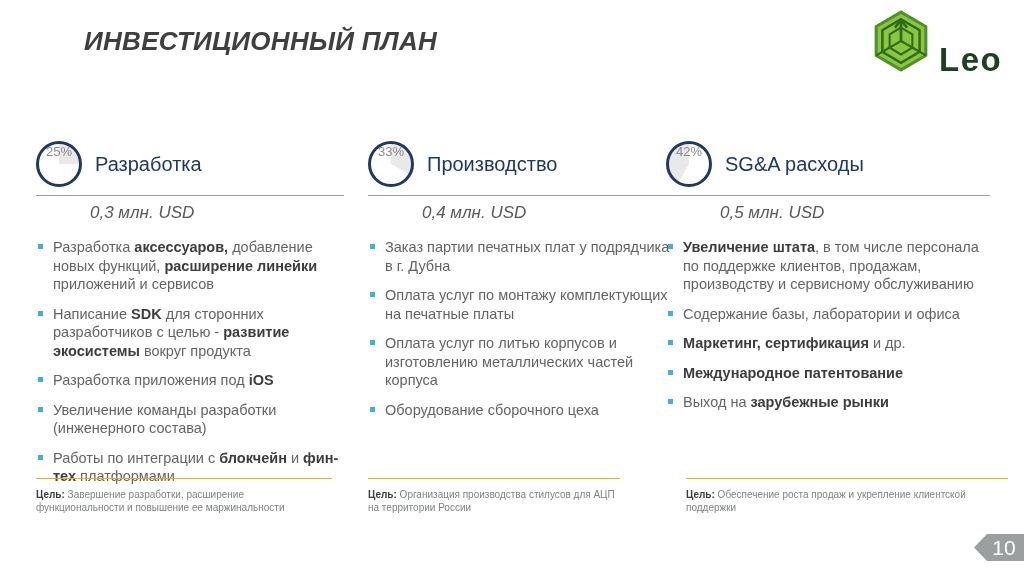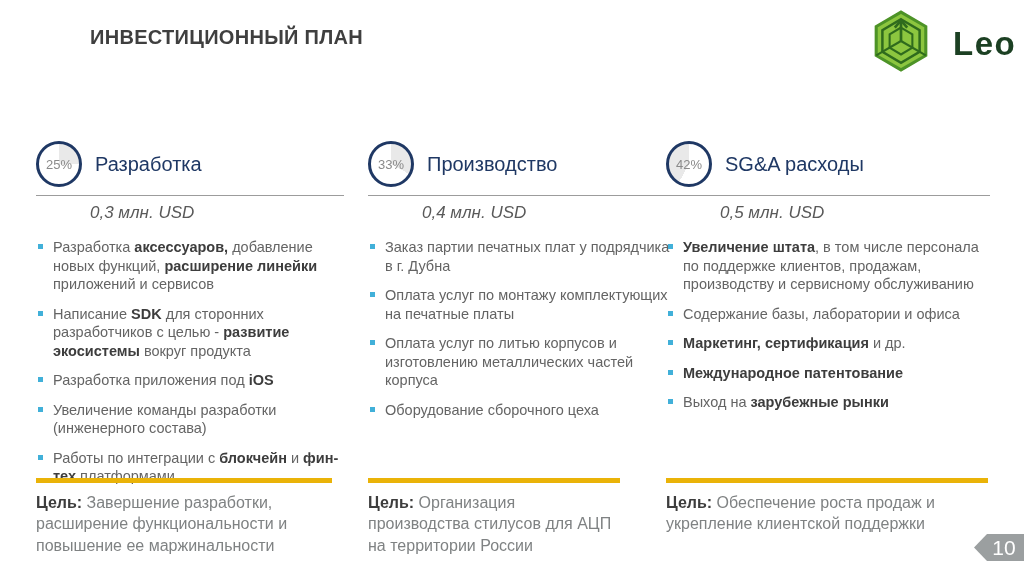--- a/index.html
+++ b/index.html
@@ -1,58 +1,58 @@
 <!DOCTYPE html>
 <html style="--navy: #1f3864; --bullet-blue: #41b0d9; --wedge-gray: #e9e9e9; --title-text: #3f3f3f; --body-text: #646464; --muted-text: #c7cacb; --tag-gray: #9b9fa0;"><head>
 <meta charset="utf-8">
 <style>
   html,body{margin:0;padding:0;background:#e9e9e9;}
   .slide{
     position:relative;width:1024px;height:574px;background:#ffffff;
     font-family:"Liberation Sans",sans-serif;overflow:hidden;margin:0 auto;
   }
   .page-title{
-    position:absolute;left:90px;top:26px;font-size:20px;font-weight:600;
-    color:var(--title-text,#3f3f3f);letter-spacing:.3px;
+    position:absolute;left:84px;top:26px;font-size:26px;font-weight:600;
+    color:var(--title-text,#3f3f3f);letter-spacing:.3px;font-style:italic;
   }
   .page-subtitle{
     position:absolute;left:82px;top:82px;width:820px;font-size:19.5px;line-height:1.3;
     color:var(--muted-text,#c7cacb);white-space:pre-line;
   }
-  .logo{position:absolute;left:872px;top:10px;display:flex;align-items:center;gap:23px;}
+  .logo{position:absolute;left:872px;top:10px;display:flex;align-items:flex-end;gap:9px;}
   .logo-text{font-size:33px;font-weight:700;color:#1c4023;letter-spacing:1.5px;line-height:1;}
   
   .col{position:absolute;top:140px;}
   .col-1{left:36px;width:308px;}
   .col-2{left:368px;width:306px;}
   .col-3{left:666px;width:324px;}
   .col-head{display:flex;align-items:center;gap:13px;height:48px;}
   .pct-circle{
     width:40px;height:40px;flex:0 0 auto;border:3px solid var(--navy,#1f3864);
-    border-radius:50%;display:flex;align-items:center;justify-content:center;
+    border-radius:50%;display:flex;align-items:flex-start;justify-content:center;
   }
   .pct-label{font-size:13px;color:#8a8a8a;}
   .col-header{font-size:20px;color:var(--navy,#1f3864);}
   .head-rule{border:none;border-top:1px solid #9c9c9c;margin:7px 0 0;}
   .amount{margin:7px 0 0 54px;font-style:italic;font-size:17px;color:#595959;}
   .bullets{list-style:none;margin:15px 0 12px;padding:0;}
   .bullets li{
     position:relative;padding-left:17px;margin-bottom:11px;
     font-size:14.5px;line-height:1.28;color:var(--body-text,#646464);
   }
   .bullets b{color:#3d3d3d;font-weight:700;}
   .sq{position:absolute;left:2px;top:6px;width:5px;height:5px;background:var(--bullet-blue,#41b0d9);}
   .goal{
-    position:absolute;top:338px;left:0;border-top:5px solid #eab308;padding-top:9px;
-    font-size:16px;line-height:1.33;color:#7f8283;
+    position:absolute;top:338px;left:0;border-top:1px solid #eab308;padding-top:9px;
+    font-size:10px;line-height:1.33;color:#7f8283;
   }
   .goal b{color:#3d3d3d;font-weight:700;}
   .col-1 .goal{width:296px;}
   .col-2 .goal{width:252px;}
-  .col-3 .goal{width:322px;}
+  .col-3 .goal{width:322px;margin-left:20px;}
   .page-tag{
     position:absolute;right:0;bottom:13px;width:50px;height:27px;
     background:var(--tag-gray,#9b9fa0);color:#fff;display:flex;align-items:center;justify-content:center;
     padding-left:10px;box-sizing:border-box;font-size:21px;
     clip-path:polygon(0 50%,13px 0,100% 0,100% 100%,13px 100%);
   }
 </style>
 </head>
 <body>
 

